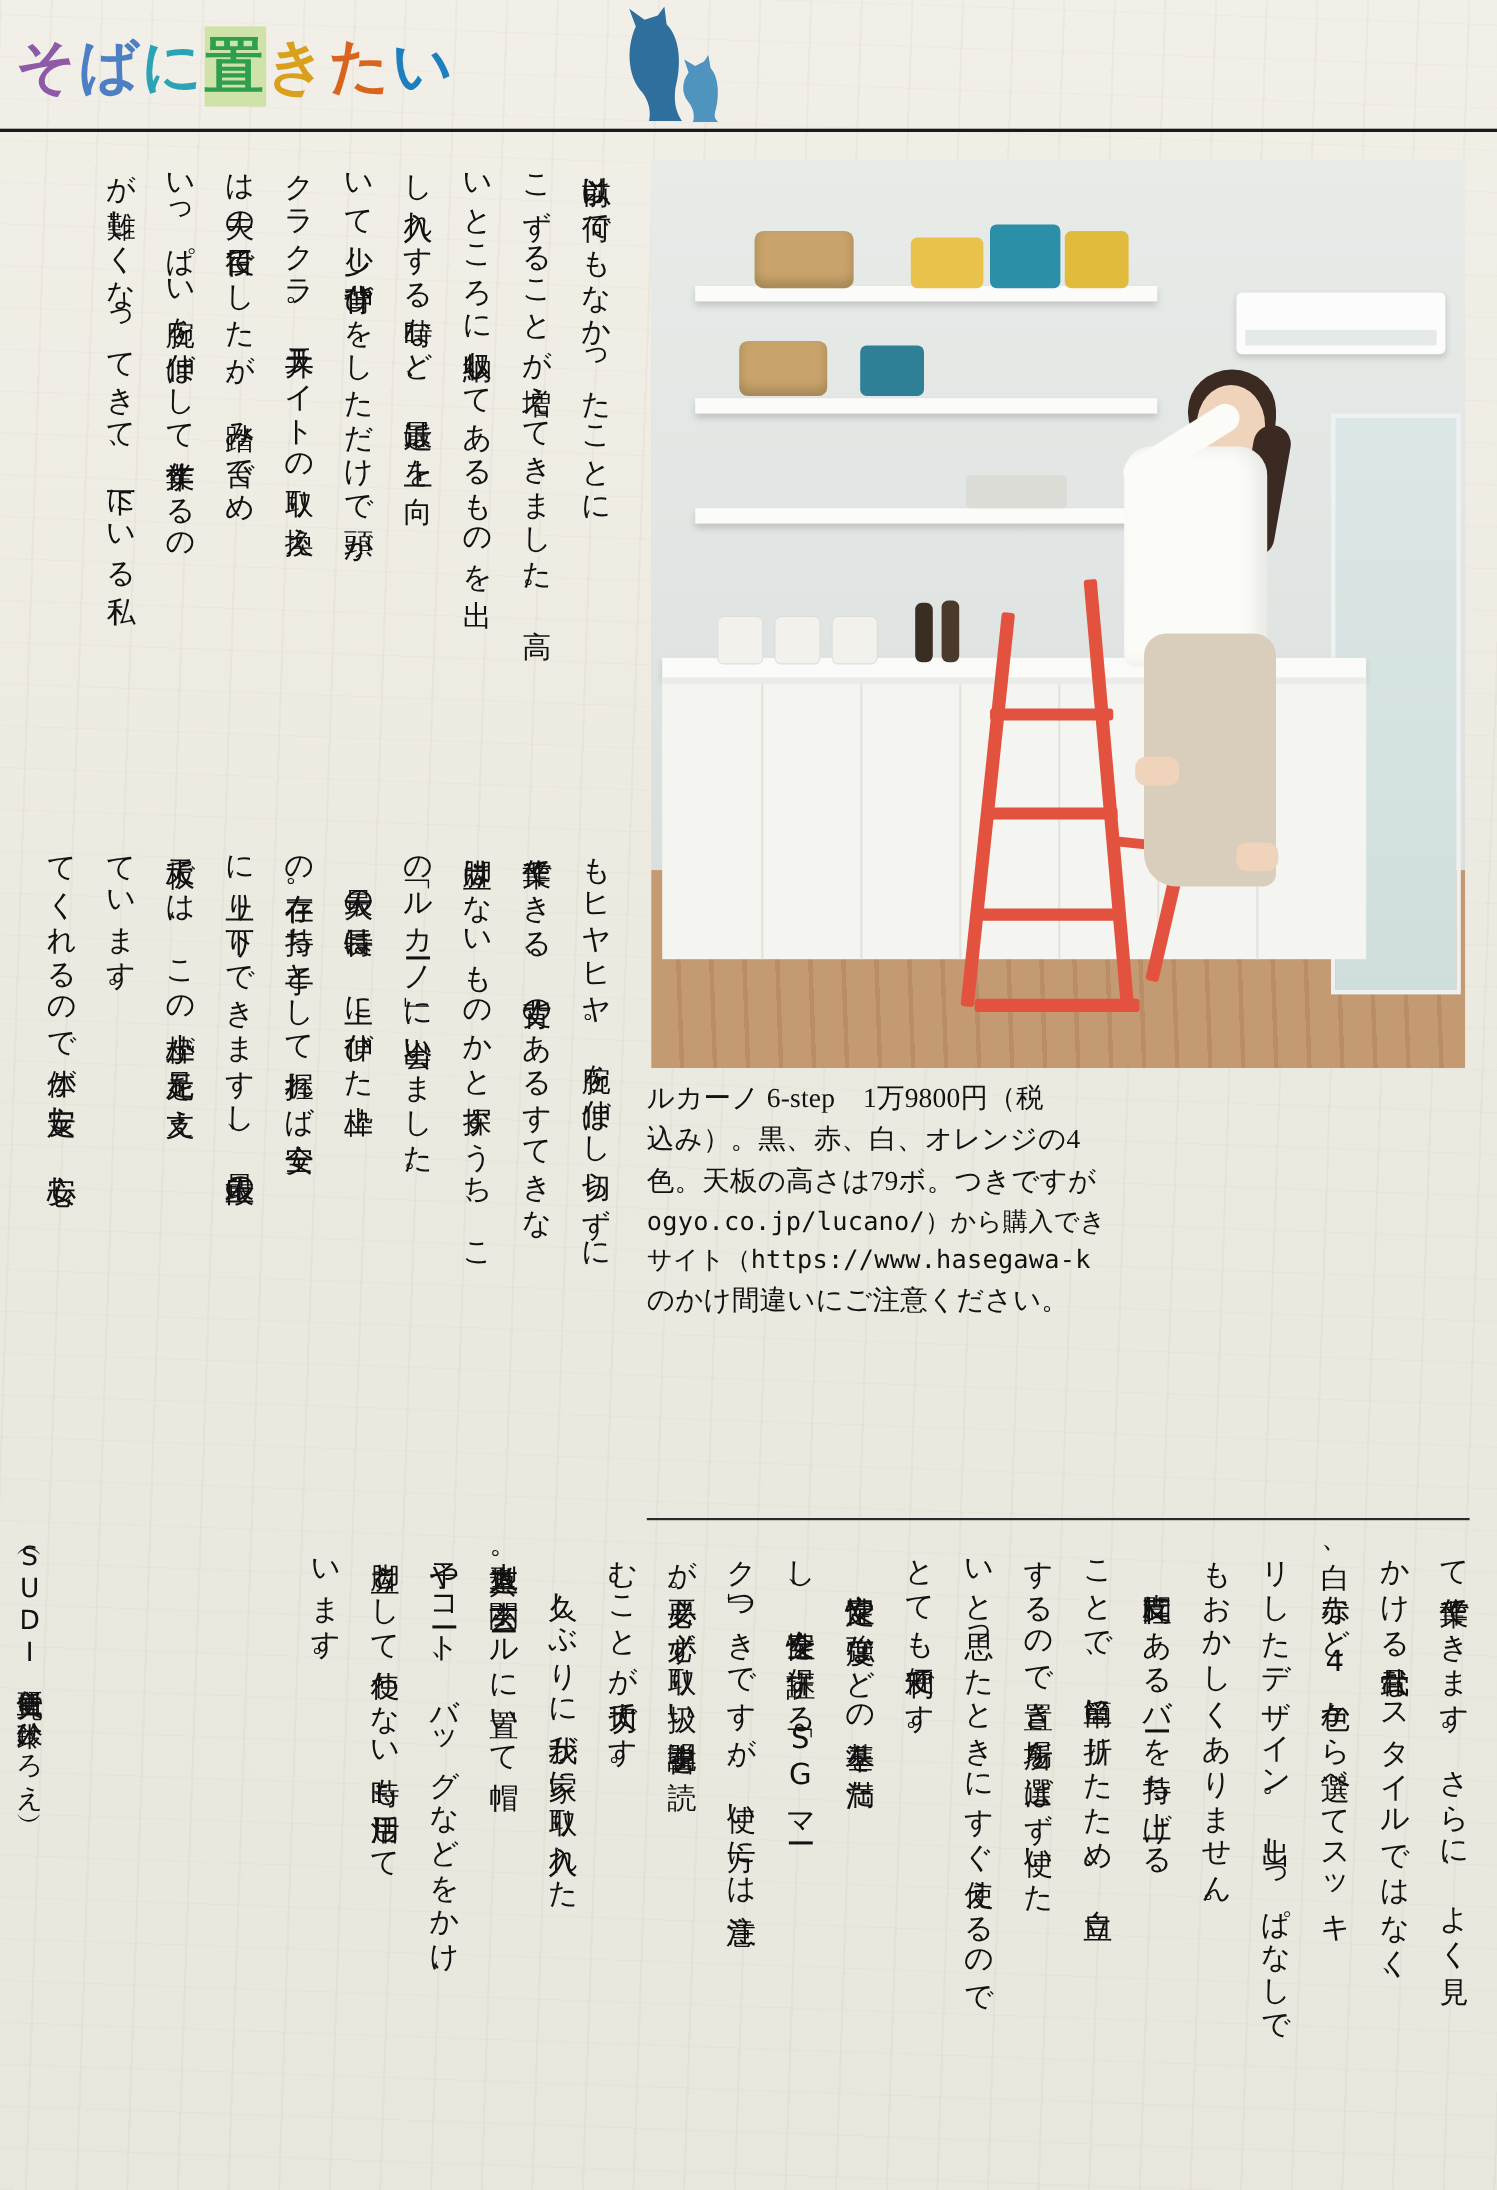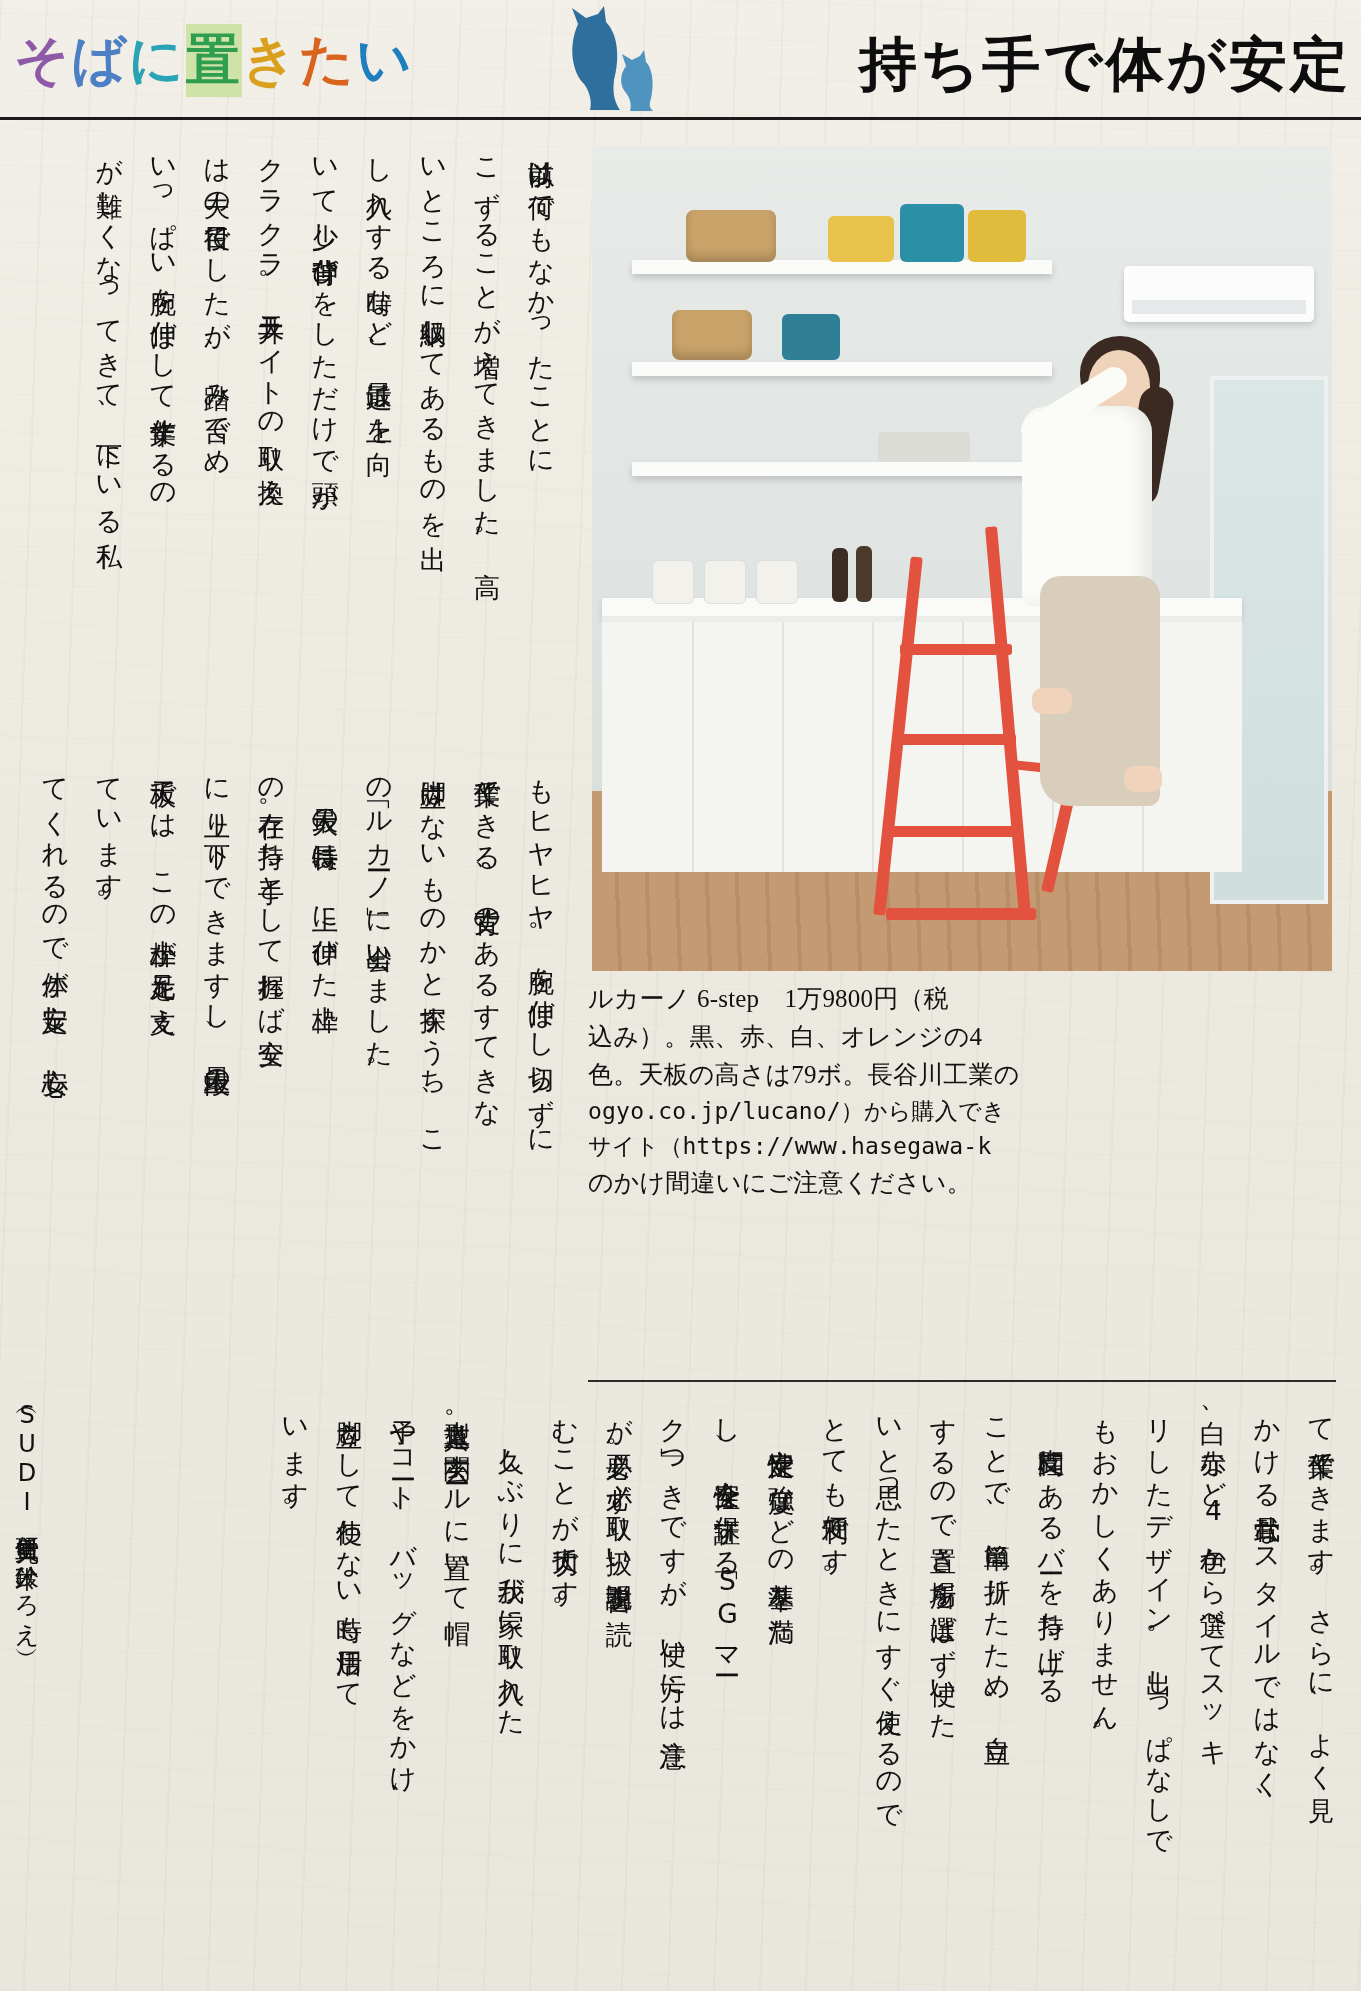--- a/index.html
+++ b/index.html
@@ -161,21 +161,20 @@
       <span style="color:#8e5aa8">そ</span><span style="color:#4d7fc4">ば</span><span style="color:#2aa3b5">に</span><span style="color:#2f9e4f;background:#cfe3a8">置</span><span style="color:#d8a01c">き</span><span style="color:#d8641e">た</span><span style="color:#1e7fbf">い</span>
     </div>
 
     <div class="cat-mark">
       <svg viewBox="0 0 140 110" width="140" height="110">
         <path d="M58 18 L52 2 L66 12 L78 8 L84 0 L86 16 C98 28 100 52 94 74 C92 90 96 98 100 104 L70 104 C72 96 70 86 64 78 C52 66 48 40 58 18 Z" fill="#2f6f9e"></path>
         <path d="M106 60 L102 48 L112 54 L120 50 L124 44 L126 56 C134 64 134 84 130 96 C129 101 131 103 133 105 L110 105 C112 99 110 92 106 87 C99 79 100 68 106 60 Z" fill="#4f93bf"></path>
       </svg>
     </div>
 
-    <div class="mast-right">持ち手で体が安定</div>
     <div class="mast-rule"></div>
   </div>
 
   <div class="photo">
     <div class="ph-wall"></div>
     <div class="ph-floor"></div>
 
     <div class="ph-shelfunit">
       <div class="ph-shelf" style="top:74px"></div>
       <div class="ph-shelf" style="top:176px"></div>
@@ -227,21 +226,21 @@
       <div class="p-arm"></div>
       <div class="p-pants"></div>
       <div class="p-foot" style="left:40px;top:392px;width:40px;height:26px"></div>
       <div class="p-foot" style="left:132px;top:470px;width:38px;height:26px"></div>
     </div>
   </div>
 
   <div class="caption">
     <div>ルカーノ 6-step　1万9800円（税</div>
     <div>込み）。黒、赤、白、オレンジの4</div>
-    <div>色。天板の高さは79ボ。長谷川工業の</div>
+    <div>色。天板の高さは79ボ。つきですが</div>
     <div class="mono">ogyo.co.jp/lucano/）から購入でき</div>
     <div class="mono">サイト（https://www.hasegawa-k</div>
     <div>のかけ間違いにご注意ください。</div>
   </div>
   <div class="cap-rule"></div>
 
   <div class="vcol u1">以前は何でもなかったことに</div>
   <div class="vcol u2">こずることが増えてきました。高</div>
   <div class="vcol u3">いところに収納してあるものを出</div>
   <div class="vcol u4">し入れする時など、最近は上を向</div>

